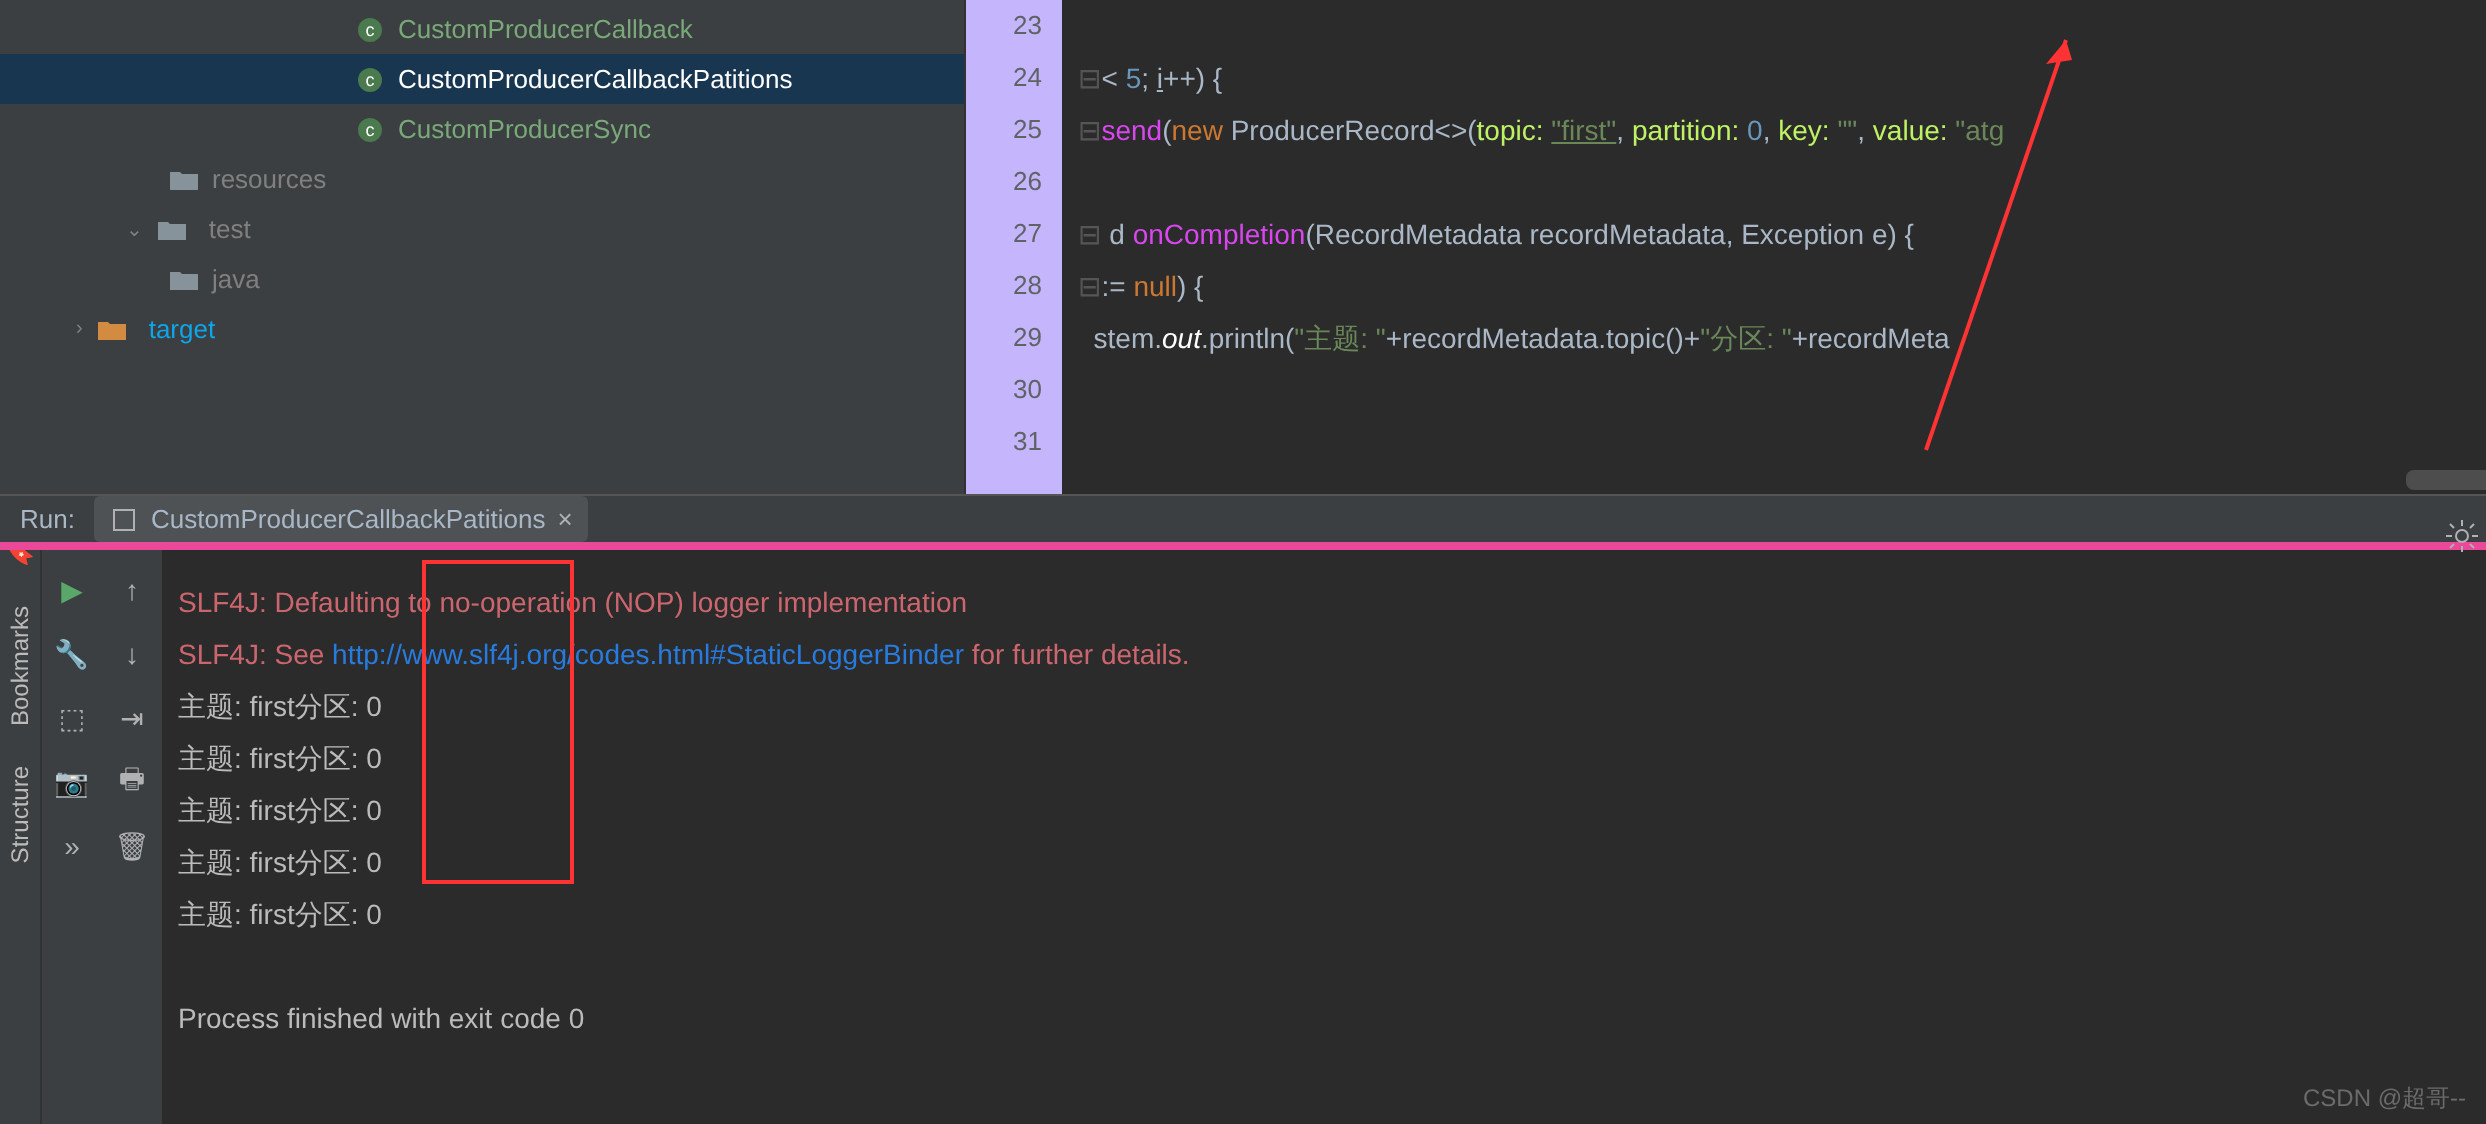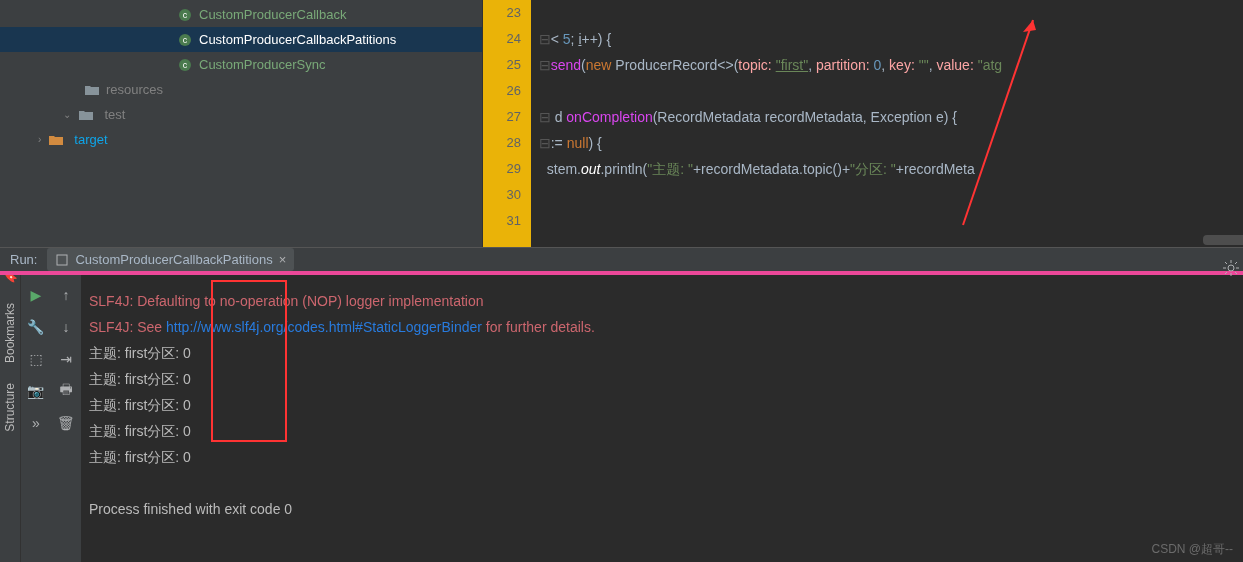--- a/index.html
+++ b/index.html
@@ -14,30 +14,30 @@
 .ti.i5{padding-left:58px}
 .ti.sel{background:#193650}
 .ti.sel .tl{color:#fff}
 .tl{color:#bbb}
 .cls{color:#79a978}
 .dim{color:#808080}
 .dir{color:#0ea5e9}
 .ico{width:14px;height:14px;margin-right:7px;display:inline-flex;align-items:center;justify-content:center}
 .chev{color:#808080;font-size:10px;margin-right:4px}
 .editor{flex:1;background:#2b2b2b;display:flex;position:relative}
-.gutter{width:48px;background:#eab308;color:#606366;text-align:right;padding-right:10px;font-family:Consolas,monospace;font-size:13px;line-height:26px}
+.gutter{width:48px;background:#c4b5fd;color:#606366;text-align:right;padding-right:10px;font-family:Consolas,monospace;font-size:13px;line-height:26px}
 .gl{height:26px;position:relative}
 .code{flex:1;font-family:Consolas,monospace;font-size:14px;line-height:26px;padding-left:8px;overflow:hidden;white-space:nowrap}
 .cl{height:26px}
 .kw{color:#cc7832}
 .str{color:#6a8759}
 .num{color:#6897bb}
 .mth{color:#d946ef}
 .st{color:#ffffff;font-style:italic}
-.pn{color:#fca5a5}
+.pn{color:#bef264}
 .u{text-decoration:underline}
 .fold{color:#808080;opacity:.5}
 .arrow{position:absolute;top:10px;left:475px;pointer-events:none}
 .panel{height:315px;background:#2b2b2b;border-top:1px solid #555;display:flex}
 .phead{position:absolute;top:247px;left:0;right:0;height:28px;background:#3c3f41;border-top:1px solid #555;border-bottom:4px solid #ec4899;display:flex;align-items:center;padding-left:10px;gap:10px}
 .tab{display:flex;align-items:center;gap:6px;background:#4e5254;padding:4px 8px;border-radius:3px}
 .stripe{width:21px;background:#3c3f41;display:flex;flex-direction:column;align-items:center;gap:20px;padding-top:20px;border-right:1px solid #323232}
 .stripe .vt{writing-mode:vertical-rl;transform:rotate(180deg);color:#bbb;font-size:12px}
 .tb1{width:30px;background:#3c3f41;display:flex;flex-direction:column;align-items:center;gap:14px;padding-top:38px}
 .tb2{width:30px;background:#3c3f41;display:flex;flex-direction:column;align-items:center;gap:14px;padding-top:38px}
@@ -92,20 +92,28 @@
       </div>
     <div class="ti i2">
         <span class="chev">⌄</span>
         <span class="ico">
           <svg width="14" height="12">
             <path d="M0 2h5l1 1h8v8H0z" fill="#87939a"></path>
           </svg>
         </span>
         <span class="tl dim">test</span>
       </div>
+    <div class="ti i3">
+        <span class="ico">
+          <svg width="14" height="12">
+            <path d="M0 2h5l1 1h8v8H0z" fill="#87939a"></path>
+          </svg>
+        </span>
+        <span class="tl dim">java</span>
+      </div>
     <div class="ti i4">
         <span class="chev">›</span>
         <span class="ico">
           <svg width="14" height="12">
             <path d="M0 2h5l1 1h8v8H0z" fill="#d28b40"></path>
           </svg>
         </span>
         <span class="tl dir">target</span>
       </div>
   </div>

